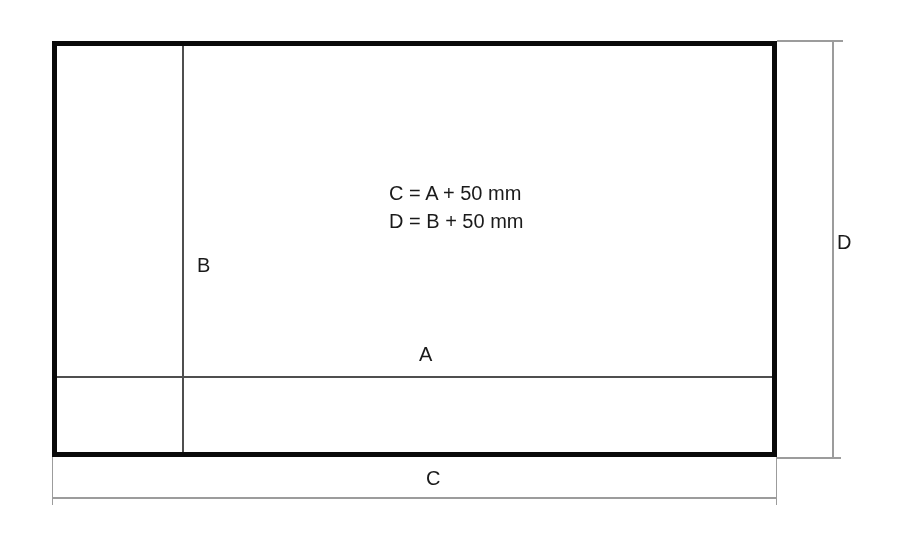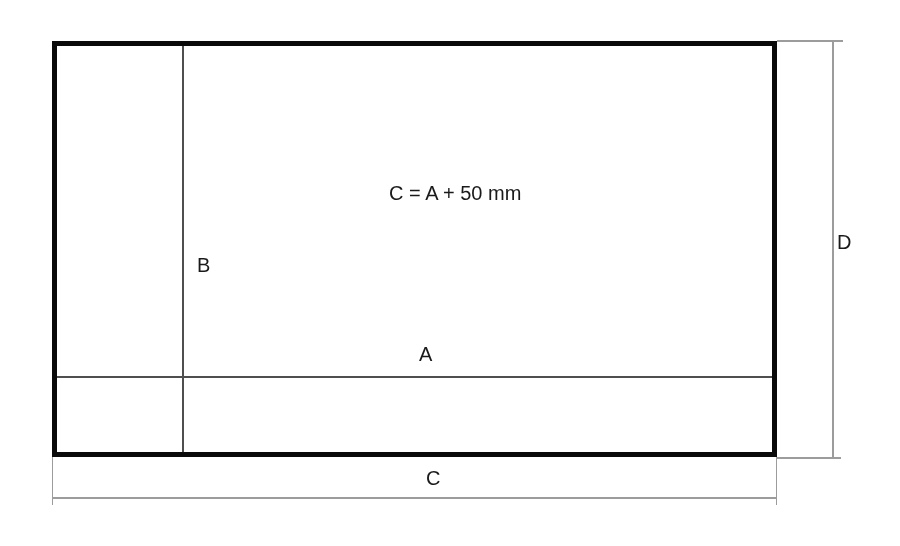--- a/index.html
+++ b/index.html
@@ -76,20 +76,21 @@
 
 <div class="canvas">
 
   <div class="outer-rect"></div>
 
   <div class="inner-vline"></div>
   <div class="inner-hline"></div>
 
   <div class="formula-block">
     <div>C = A + 50 mm</div>
+    <div>D = B + 50 mm</div>
   </div>
 
   <div class="label label-b">B</div>
   <div class="label label-a">A</div>
 
   <div class="dimline ext-d-top"></div>
   <div class="dimline ext-d-bottom"></div>
   <div class="dimline dim-d"></div>
   <div class="label label-d">D</div>
 

